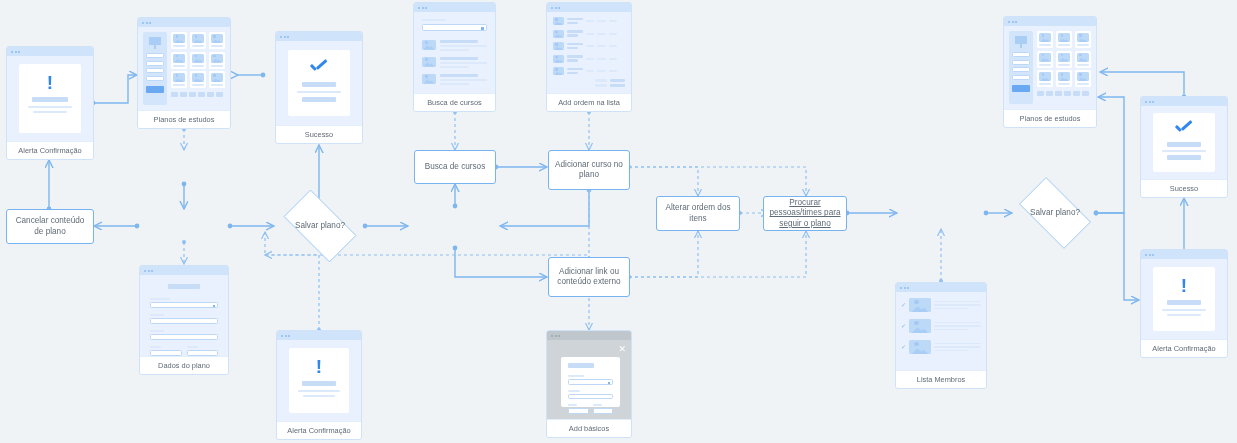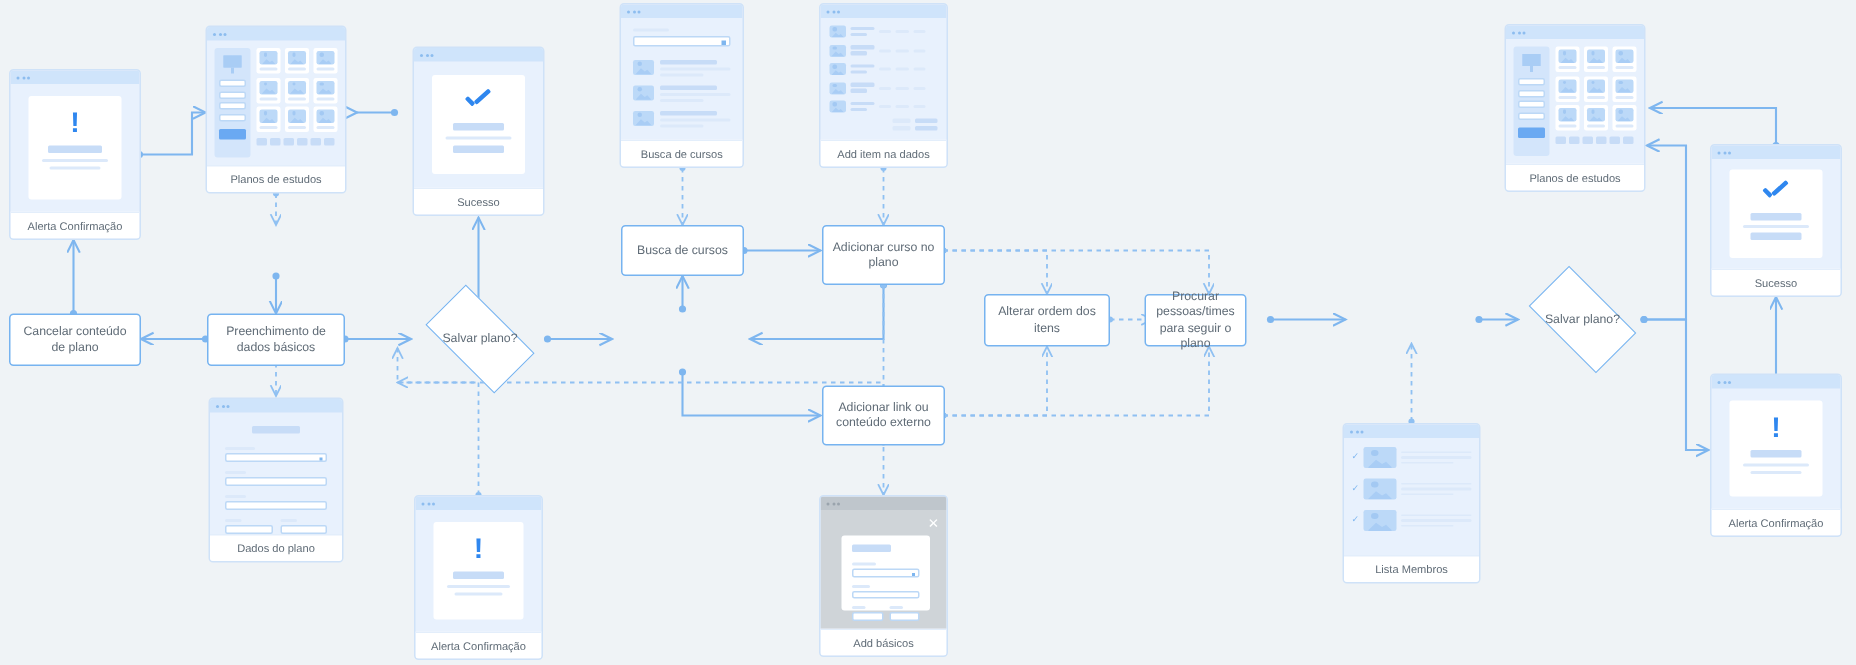--- a/index.html
+++ b/index.html
@@ -174,23 +174,20 @@
       <path d="M589,295 L589,255 L265,255 L265,232"></path>
       <path d="M319,330 L319,255 L265,255"></path>
     </g>
   </svg>
 
   <div class="node" style="left:6px;top:209px;width:88px;height:35px;">
     <span>Cancelar conteúdo de plano</span>
   </div>
 
 
-  <div class="node" style="left:138px;top:209px;width:92px;height:35px;">
-    <span>Preenchimento de dados básicos</span>
-  </div>
 
   <div class="diamond" style="left:274px;top:199px;width:92px;height:54px;">
     <div class="dshape"></div>
     <div class="dtext">Salvar plano?</div>
   </div>
 
 
   <div class="node" style="left:414px;top:150px;width:82px;height:34px;">
     <span>Busca de cursos</span>
   </div>
@@ -200,21 +197,21 @@
   </div>
 
   <div class="node" style="left:548px;top:150px;width:82px;height:40px;">
     <span>Adicionar curso no plano</span>
   </div>
 
   <div class="node" style="left:656px;top:196px;width:84px;height:35px;">
     <span>Alterar ordem dos itens</span>
   </div>
 
-  <div class="node" style="left:763px;top:196px;width:68px;height:35px;">
+  <div class="node" style="left:763px;top:196px;width:84px;height:35px;text-decoration:underline;">
     <span>Procurar pessoas/times para seguir o plano</span>
   </div>
 
 
   <div class="diamond" style="left:1010px;top:186px;width:90px;height:54px;">
     <div class="dshape"></div>
     <div class="dtext">Salvar plano?</div>
   </div>
 
   <div class="wf" style="left:6px;top:46px;width:88px;height:114px;">
@@ -423,21 +420,21 @@
           <div>
             <div class="barlite" style="width:12px;height:3px;margin-bottom:2px;"></div>
             <div class="barlite" style="width:12px;height:3px;"></div>
           </div>
           <div>
             <div class="bar" style="width:15px;height:3px;margin-bottom:2px;"></div>
             <div class="bar" style="width:15px;height:3px;"></div>
           </div>
         </div>
     </div>
-    <div class="caption">Add item na dados</div>
+    <div class="caption">Add ordem na lista</div>
   </div>
 
   <div class="wf" style="left:139px;top:265px;width:90px;height:110px;">
     <div class="titlebar">
       <i class="dot"></i>
         <i class="dot"></i>
         <i class="dot"></i>
     </div>
     <div class="body" style="padding:7px 10px;">
       <div class="bar" style="width:32px;height:5px;margin:2px auto 9px;"></div>

